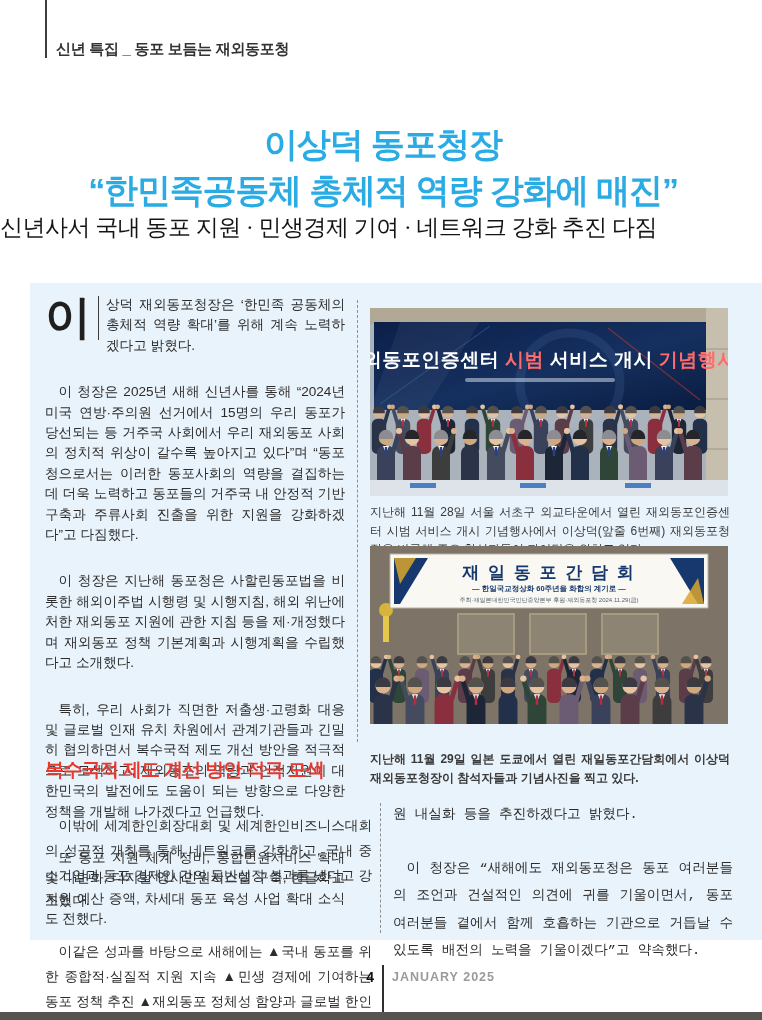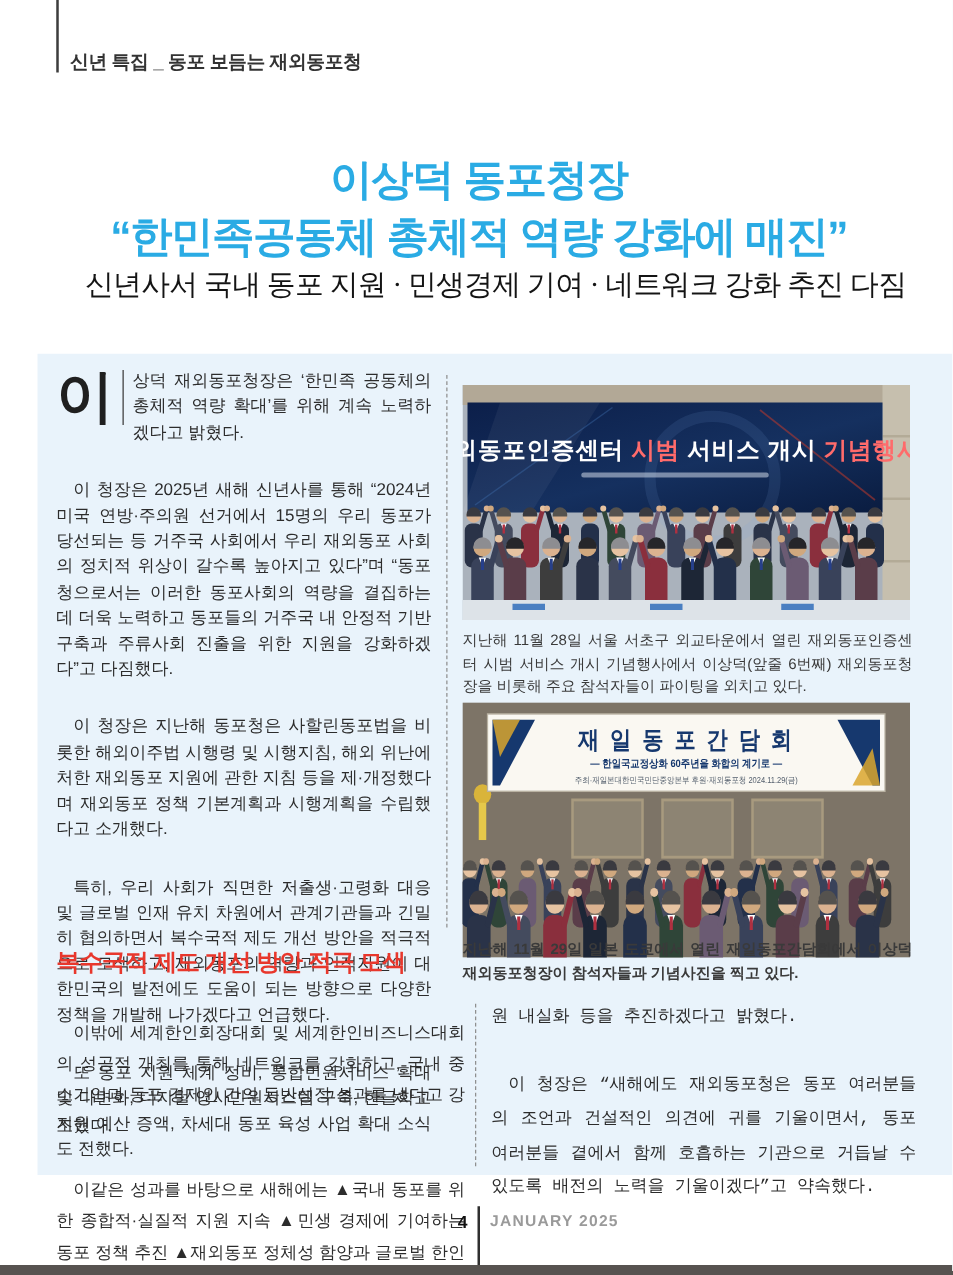--- a/index.html
+++ b/index.html
@@ -5,22 +5,22 @@
   html,body{margin:0;padding:0;background:#fff;}
   .page{position:relative;width:762px;height:1020px;background:#ffffff;overflow:hidden;
         font-family:"Liberation Sans",sans-serif;color:#2e2e2e;}
   
   .kicker-bar{position:absolute;left:45px;top:0;width:2px;height:58px;background:#3d3d3d;}
   .kicker{position:absolute;left:56px;top:40px;font-size:15px;font-weight:bold;color:#333;
           letter-spacing:-0.3px;}
   
   .headline{position:absolute;left:4px;right:0;top:121px;text-align:center;
             color:#2aabe4;font-weight:800;font-size:34px;line-height:46px;letter-spacing:-1.2px;}
-  .deck{position:absolute;left:0;right:0;top:212px;text-align:center;
-        font-family:"Liberation Serif",serif;font-size:23px;color:#141414;letter-spacing:-0.5px;padding-left:31px;}
+  .deck{position:absolute;left:0;right:0;top:212px;
+        font-family:"Liberation Serif",serif;font-size:23px;color:#141414;letter-spacing:-0.5px;}
   
   .panel{position:absolute;left:30px;top:283px;width:732px;height:657px;background:#e9f3fb;}
   
   .col-a{position:absolute;left:45px;top:295px;width:300px;font-size:13.6px;line-height:20.4px;
          text-align:justify;color:#2c2c2c;}
   .col-a p{margin:0;}
   .col-a p.indent,.col-b p.indent,.col-c p.indent{text-indent:1em;margin-top:26px;}
   .dropcap{float:left;font-size:46px;line-height:40px;font-weight:bold;color:#1f1f1f;
            padding:1px 7px 1px 0;margin:1px 7px 0 0;border-right:1.5px solid #3c3c3c;height:42px;}
   .subhead{position:absolute;left:45px;top:757px;font-size:19px;font-weight:800;color:#e8372c;
@@ -31,21 +31,21 @@
   .col-c{position:absolute;left:393px;top:801px;width:340px;font-size:13.6px;line-height:27.6px;
          text-align:justify;color:#2c2c2c;font-family:Liberation Mono, monospace;}
   .col-c p{margin:0;}
   .vdash{position:absolute;border-left:1.6px dashed #8f8f8f;width:0;}
   .vdash.top{left:357px;top:300px;height:442px;}
   .vdash.bottom{left:380px;top:803px;height:130px;}
   
   .photo{position:absolute;left:370px;width:358px;display:block;}
   .photo svg{display:block;width:100%;height:100%;}
   .photo1{top:308px;height:188px;}
-  .photo2{top:562px;height:204px;}
+  .photo2{top:546px;height:178px;}
   .caption{position:absolute;left:370px;width:360px;font-size:12px;line-height:18.6px;
            color:#3a3a3a;text-align:justify;}
   .caption1{top:503px;}
   .caption2{top:750px;font-weight:bold;}
   svg text{font-family:"Liberation Sans",sans-serif;}
   .w-white{fill:#ffffff;} .w-red{fill:#ff6b6b;}
   
   .pagenum{position:absolute;left:336px;top:969px;width:38px;text-align:right;
            font-size:14px;font-weight:bold;color:#111;}
   .footer-bar{position:absolute;left:382px;top:965px;width:1.6px;height:47px;background:#2f2f2f;}

